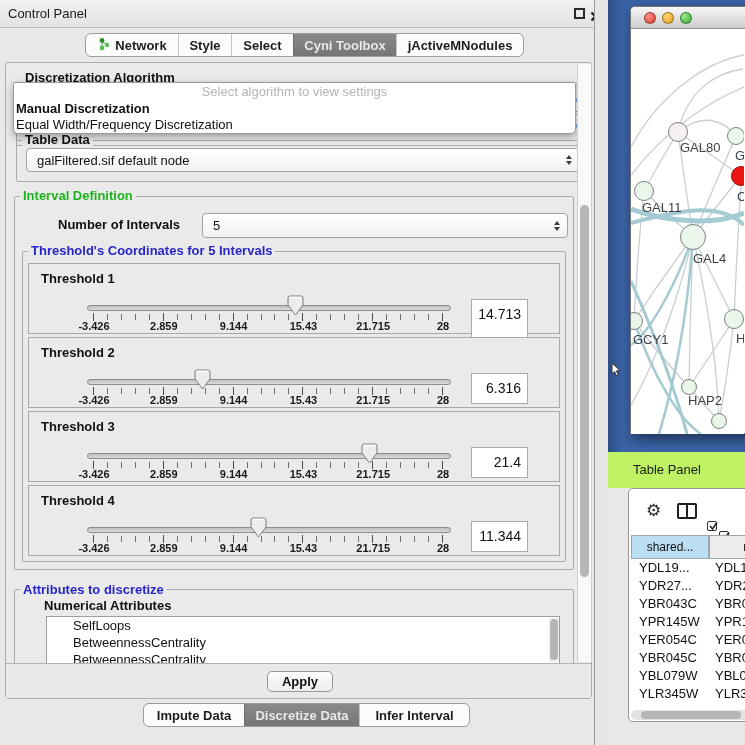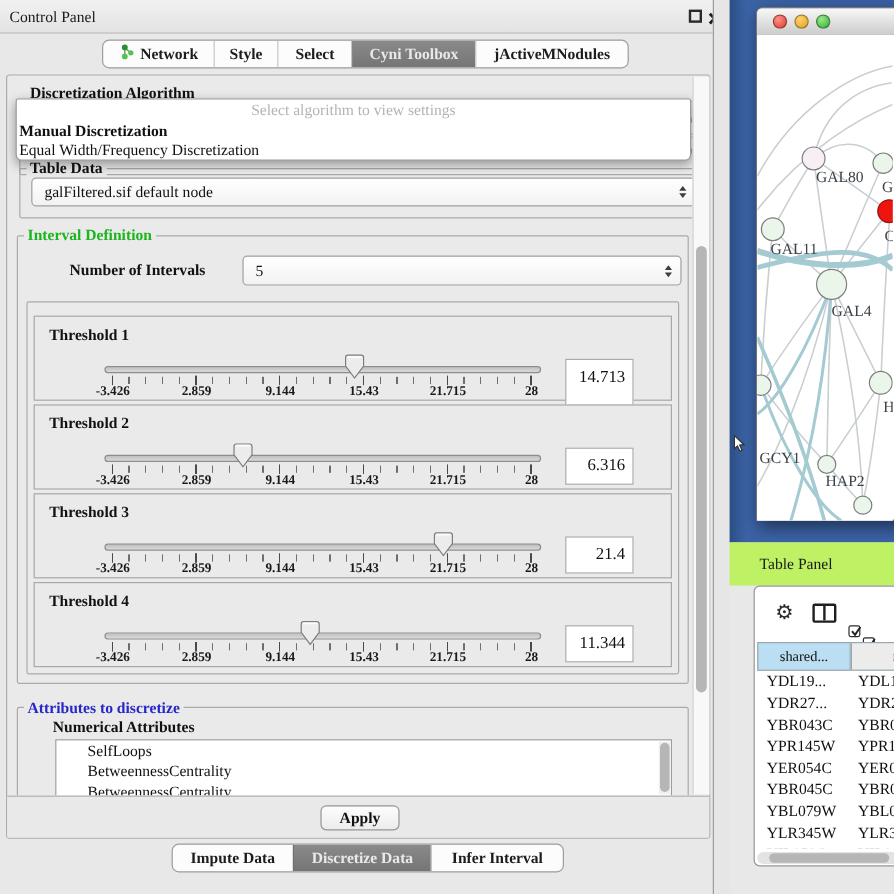--- a/index.html
+++ b/index.html
@@ -1,18 +1,18 @@
 <!DOCTYPE html>
 <html><head>
 <meta charset="utf-8">
 <style>
 *{margin:0;padding:0;box-sizing:border-box}
 html,body{background:#d0d0d0}
 #root{position:relative;width:745px;height:745px;background:#e8e8e8;overflow:hidden;
-  font-family:Liberation Serif, serif;color:#111}
+  font-family:Liberation Sans, sans-serif;color:#111}
 .abs{position:absolute}
 
 
 .titlebar{left:0;top:0;width:594px;height:28px;background:linear-gradient(#f1f1f1,#e3e3e3);border-bottom:1px solid #bdbdbd}
 .title-text{left:8px;top:6px;font-size:13px;color:#1a1a1a}
 .float-ic{left:574px;top:8px;width:11px;height:11px;border:2px solid #2a2a2a;background:transparent}
 .close-ic{left:590px;top:8px;width:11px;height:11px}
 
 .tabbar{display:flex;height:24px;background:#fcfcfc;border:1px solid #9c9c9c;border-radius:6px;overflow:hidden}
 .seg{display:flex;align-items:center;justify-content:center;gap:5px;font-size:13px;font-weight:bold;color:#1c1c1c;border-left:1px solid #c6c6c6;height:100%}
@@ -152,20 +152,21 @@
     <div class="abs" style="left:52px;top:154px;font-size:13px;font-weight:bold">Number of Intervals</div>
     <div class="abs combo" style="left:196px;top:150px;width:366px;height:25px">
       <span>5</span>
       <span class="stepper">
           <i class="up"></i>
           <i class="down"></i>
         </span>
     </div>
 
     <div class="abs groupbox" style="left:16px;top:188px;width:544px;height:311px"></div>
+    <div class="abs grouplabel" style="left:22px;top:181px;color:#2626c9">Threshold's Coordinates for 5 Intervals</div>
     <div class="abs" style="left:0;top:0">
         <div class="abs tpanel" style="left: 22px; top: 200px; width: 532px; height: 71px;">
     <div class="abs thr-label" style="left:12px;top:7px">Threshold 1</div>
     <div class="abs track" style="left:58px;top:41px;width:364px;height:6px"></div>
     <div class="abs minor" style="left:64px;top:50px;width:352px;height:6px"></div>
     <div class="abs major" style="left:64px;top:49px;width:352px;height:8px"></div>
     <span class="abs ticklabel" style="left:65.0px;top:56px">-3.426</span>
           <span class="abs ticklabel" style="left:134.8px;top:56px">2.859</span>
           <span class="abs ticklabel" style="left:204.6px;top:56px">9.144</span>
           <span class="abs ticklabel" style="left:274.4px;top:56px">15.43</span>
@@ -312,21 +313,21 @@
         <div class="abs nlabel" style="left: 49px; top: 111px;">GAL80</div>
         <div class="abs node" style="left: 96px; top: 98px; width: 18px; height: 18px; background: rgb(234, 246, 234);"></div>
         <div class="abs nlabel" style="left: 104px; top: 119px;">GA</div>
         <div class="abs node" style="left: 100px; top: 137px; width: 20px; height: 20px; background: rgb(238, 21, 17); border-color: rgb(151, 19, 16);"></div>
         <div class="abs nlabel" style="left: 106px; top: 160px;">C</div>
         <div class="abs node" style="left: 3px; top: 152px; width: 20px; height: 20px; background: rgb(233, 246, 233);"></div>
         <div class="abs nlabel" style="left: 11px; top: 171px;">GAL11</div>
         <div class="abs node" style="left: 49px; top: 195px; width: 26px; height: 26px; background: rgb(233, 246, 233);"></div>
         <div class="abs nlabel" style="left: 62px; top: 222px;">GAL4</div>
         <div class="abs node" style="left: -6px; top: 283px; width: 18px; height: 18px; background: rgb(233, 246, 233);"></div>
-        <div class="abs nlabel" style="left: 2px; top: 303px; margin-top: 42px;">GCY1</div>
+        <div class="abs nlabel" style="left: 2px; top: 303px;">GCY1</div>
         <div class="abs node" style="left: 93px; top: 280px; width: 20px; height: 20px; background: rgb(233, 246, 233);"></div>
         <div class="abs nlabel" style="left: 105px; top: 302px;">H</div>
         <div class="abs node" style="left: 50px; top: 350px; width: 16px; height: 16px; background: rgb(233, 246, 233);"></div>
         <div class="abs nlabel" style="left: 57px; top: 364px;">HAP2</div>
         <div class="abs node" style="left: 80px; top: 384px; width: 16px; height: 16px; background: rgb(233, 246, 233);"></div>
       </div>
   </div>
 
   <div class="abs tp-bar">
     <div class="abs tp-title" style="left:25px;top:10px">Table Panel</div>

